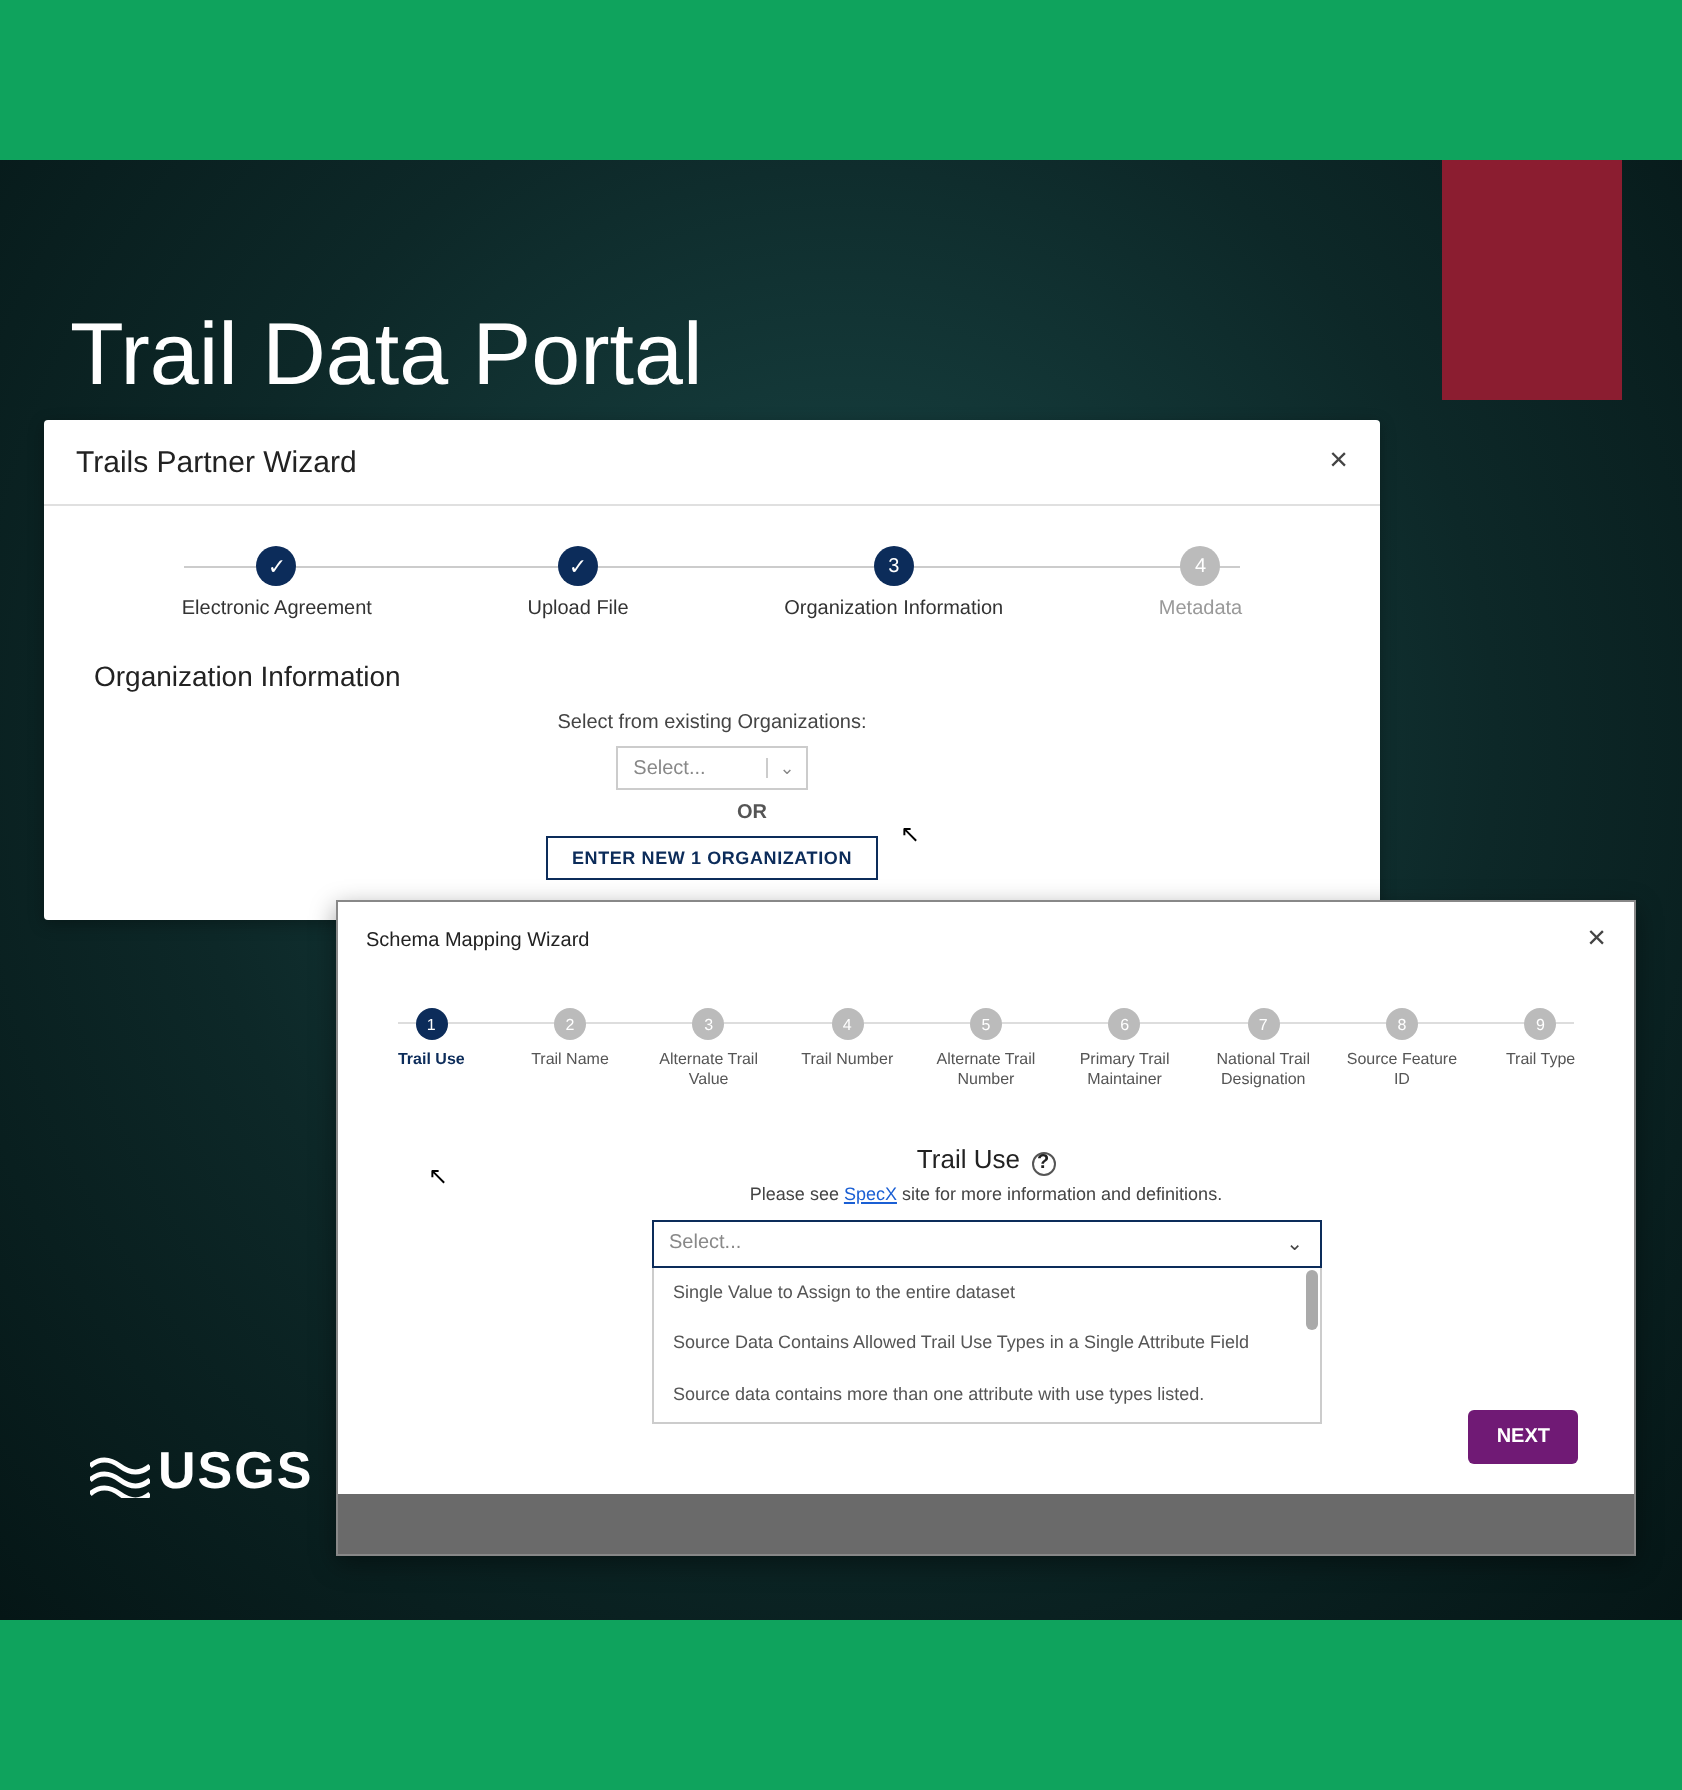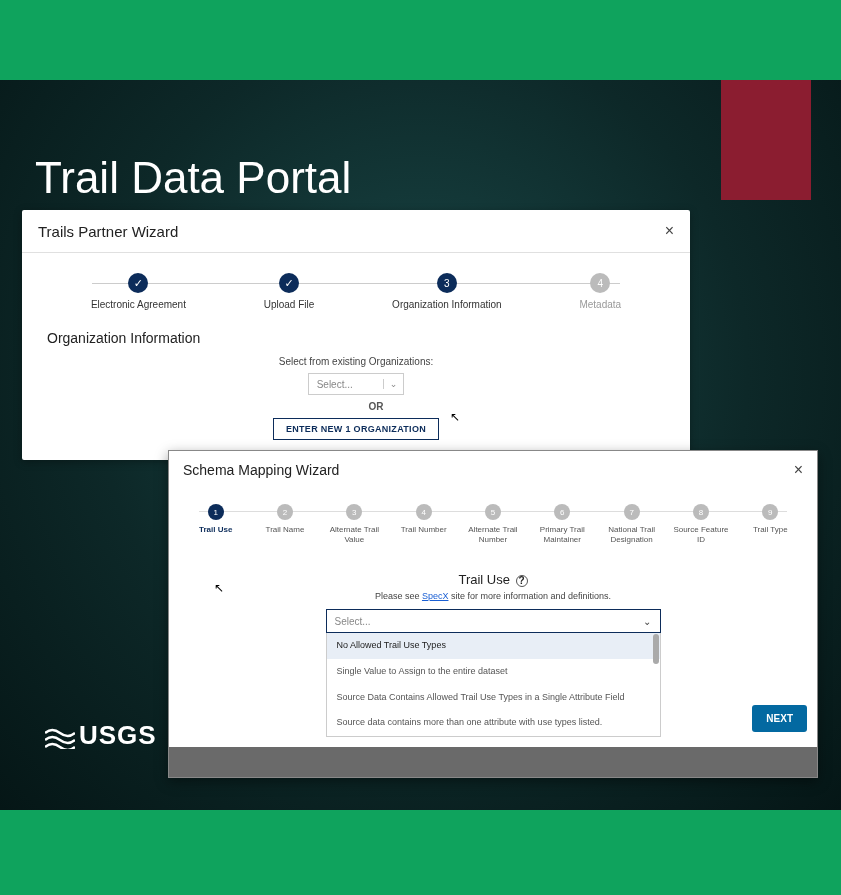--- a/index.html
+++ b/index.html
@@ -130,21 +130,21 @@
   background: #fff;
   border: 1px solid #888;
   box-shadow: 0 4px 12px rgba(0,0,0,0.4);
 }
 .wiz2-header {
   padding: 10px 14px;
   display: flex;
   justify-content: space-between;
   align-items: center;
 }
-.wiz2-header .wtitle { font-size: 14px; color: #222; }
+.wiz2-header .wtitle { font-size: 10px; color: #222; }
 .stepper2 {
   display: flex;
   padding: 15px 12px 8px;
   position: relative;
   justify-content: space-between;
 }
 .stepper2 .line {
   position: absolute;
   top: 22px;
   left: 30px;
@@ -203,23 +203,23 @@
 }
 .dd-item {
   padding: 7px 10px;
   font-size: 9px;
   color: #555;
   line-height: 1.3;
 }
 .dd-item.hl { background: #e8eef6; color: #222; }
 .next-btn {
   position: absolute;
-  right: 10px;
+  right: 28px;
   bottom: 45px;
-  background: #0369a1;
+  background: #701a75;
   color: #fff;
   font-size: 10px;
   font-weight: bold;
   padding: 8px 14px;
   border-radius: 3px;
   text-align: right;
 }
 .w2-footer {
   position: absolute;
   bottom: 0;
@@ -346,21 +346,20 @@
     <div class="subtext">
       <span>Please see </span><a href="#">SpecX</a><span> site for more information and definitions.</span>
     </div>
     <div class="dd-container">
       <div class="dd-select">
         <span>Select...</span>
         <span class="dd-caret">⌄</span>
       </div>
       <div class="dd-list">
         <div class="scrollbar"></div>
-        <div class="dd-item hl">No Allowed Trail Use Types</div>
         <div class="dd-item">Single Value to Assign to the entire dataset</div>
         <div class="dd-item">Source Data Contains Allowed Trail Use Types in a Single Attribute Field</div>
         <div class="dd-item">Source data contains more than one attribute with use types listed.</div>
       </div>
     </div>
   </div>
   <div class="next-btn">NEXT</div>
   <div class="w2-footer"></div>
 </div>
 

